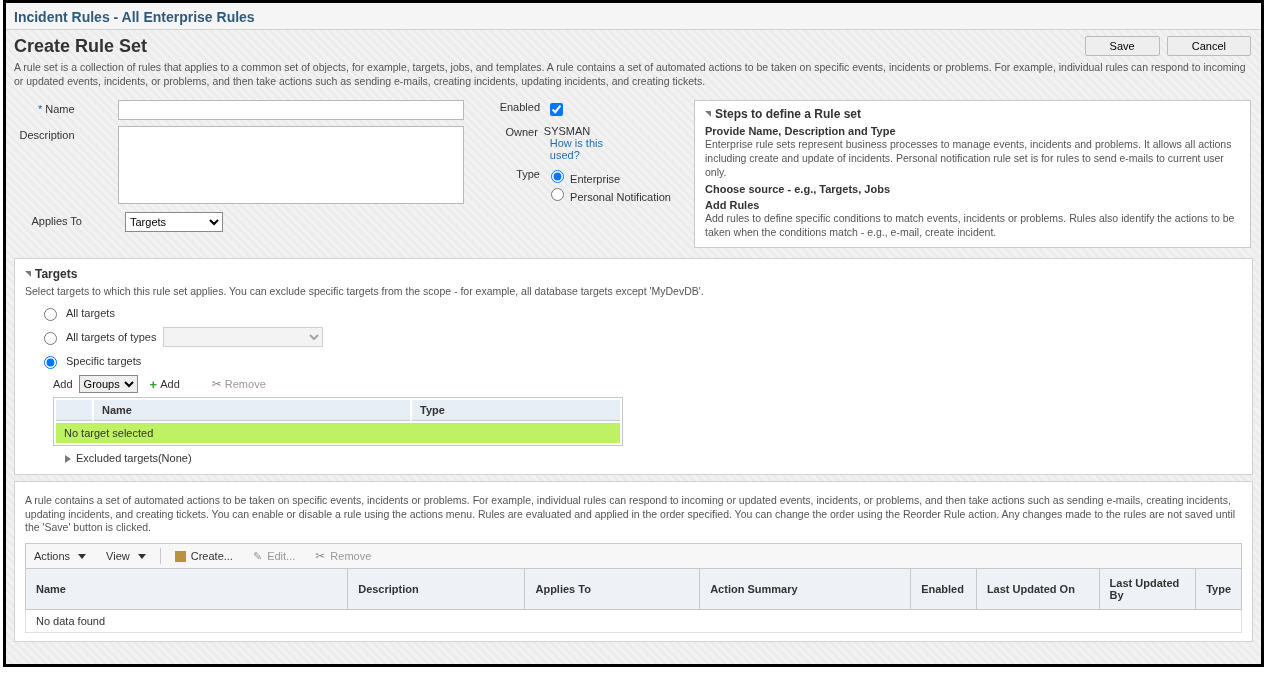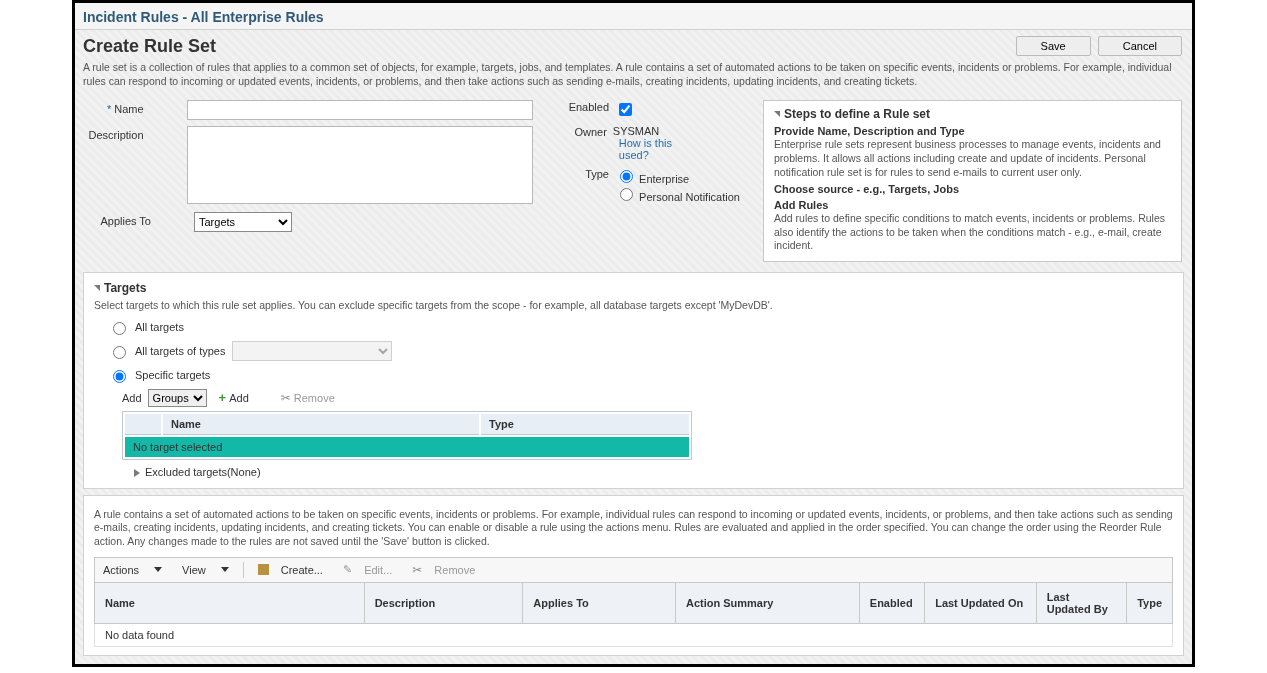--- a/index.html
+++ b/index.html
@@ -1,16 +1,16 @@
 <!DOCTYPE html>
 <html><head>
 <meta charset="utf-8">
 <style>
   html, body { margin:0; padding:0; font-family: Tahoma, Arial, sans-serif; font-size: 11px; color:#333; background: #fff; }
-  .frame { border: 3px solid #000; width: 1123px; height: 667px; margin: auto; position: relative; box-sizing: border-box; overflow: hidden; background:#fafafa; }
+  .frame { border: 3px solid #000; width: 1261px; height: 667px; margin: auto; position: relative; box-sizing: border-box; overflow: hidden; background:#fafafa; }
   .page-title { color:#305a7a; font-weight:bold; font-size:14px; padding:6px 8px 4px 8px; border-bottom:1px solid #d0d0d0; background:#f5f5f5; }
   .toolbar-row { display:flex; justify-content:space-between; align-items:flex-start; padding:6px 10px 2px 8px; }
   .subtitle { font-weight:bold; font-size:18px; color:#333; }
   .btn { background:#eee; border:1px solid #bbb; padding:3px 24px; font-size:11px; cursor:pointer; border-radius:2px; }
   .btn + .btn { margin-left:4px; }
   .paragraph { padding: 2px 10px 8px 8px; color:#555; font-size:10.5px; line-height:1.3; }
   .three-col { display:flex; padding: 4px 10px 4px 8px; gap: 20px; align-items:flex-start; }
   .col-left { width: 450px; }
   .col-mid { width: 190px; }
   .col-right { flex:1; border:1px solid #c8c8c8; background:#fff; padding:6px 10px 8px 10px; }
@@ -34,26 +34,26 @@
 
   .radio-row { display:flex; align-items:center; gap:6px; margin:6px 0 4px 14px; font-size:11px; }
   .add-row { margin:6px 0 4px 28px; display:flex; align-items:center; gap:6px; font-size:11px; }
   .small-sel { border:1px solid #8a8a8a; height:18px; font-size:11px; }
   .icon-plus { color:#3a9b2e; font-weight:bold; font-size:13px; line-height:11px; }
   .icon-btn { display:flex; align-items:center; gap:3px; padding:2px 6px; cursor:pointer; border-radius:2px; }
   .icon-btn.disabled { color:#999; cursor:default; }
   .scissors { color:#888; font-size:12px; }
   .subtable { margin:4px 0 4px 28px; width:570px; border:1px solid #bfc9d4; }
   .subtable th { background:#e8eef5; font-weight:bold; text-align:left; padding:4px 8px; font-size:11px; border-bottom:1px solid #bfc9d4; }
-  .subtable td { padding:4px 8px; font-size:11px; background:#14b8a6; }
+  .subtable td { padding:4px 8px; font-size:11px; background:#bef264; }
   .excl { margin:6px 0 2px 40px; font-size:11px; }
   .arrow-right { display:inline-block; width:0; height:0; border-top:4px solid transparent; border-bottom:4px solid transparent; border-left:6px solid #7a7a7a; margin-right:5px; vertical-align:middle; }
 
   .rules-toolbar { display:flex; align-items:center; gap:4px; padding:2px 0px; border:1px solid #c8c8c8; border-bottom:none; background:#f7f7f7; margin-top:8px; }
-  .rbtn { padding:3px 8px; font-size:11px; display:flex; align-items:center; gap:12px; cursor:pointer; }
+  .rbtn { padding:3px 8px; font-size:11px; display:flex; align-items:center; gap:5px; cursor:pointer; }
   .rbtn.disabled { color:#999; cursor:default; }
   .tri-down { display:inline-block; width:0; height:0; border-left:4px solid transparent; border-right:4px solid transparent; border-top:5px solid #333; margin-left:3px; }
   .vr { width:1px; height:16px; background:#c8c8c8; margin:0 2px; }
   .create-icon { width:11px; height:11px; background:#b9923e; display:inline-block; }
   .pencil-icon::before { content:"\270E"; color:#999; }
   .rules-table { width:100%; border:1px solid #c8c8c8; border-collapse:collapse; }
   .rules-table th { background:#eef2f7; border:1px solid #c8c8c8; text-align:left; padding:8px 10px; font-weight:bold; font-size:11px; }
   .rules-table td { border:1px solid #e0e0e0; padding:5px 10px; font-size:11px; }
   .hatched { background-image: repeating-linear-gradient(45deg, #f2f2f2 0, #f2f2f2 3px, #ececec 3px, #ececec 6px); }
   .types-sel { width:160px; height:20px; border:1px solid #bbb; background:#eee; }

